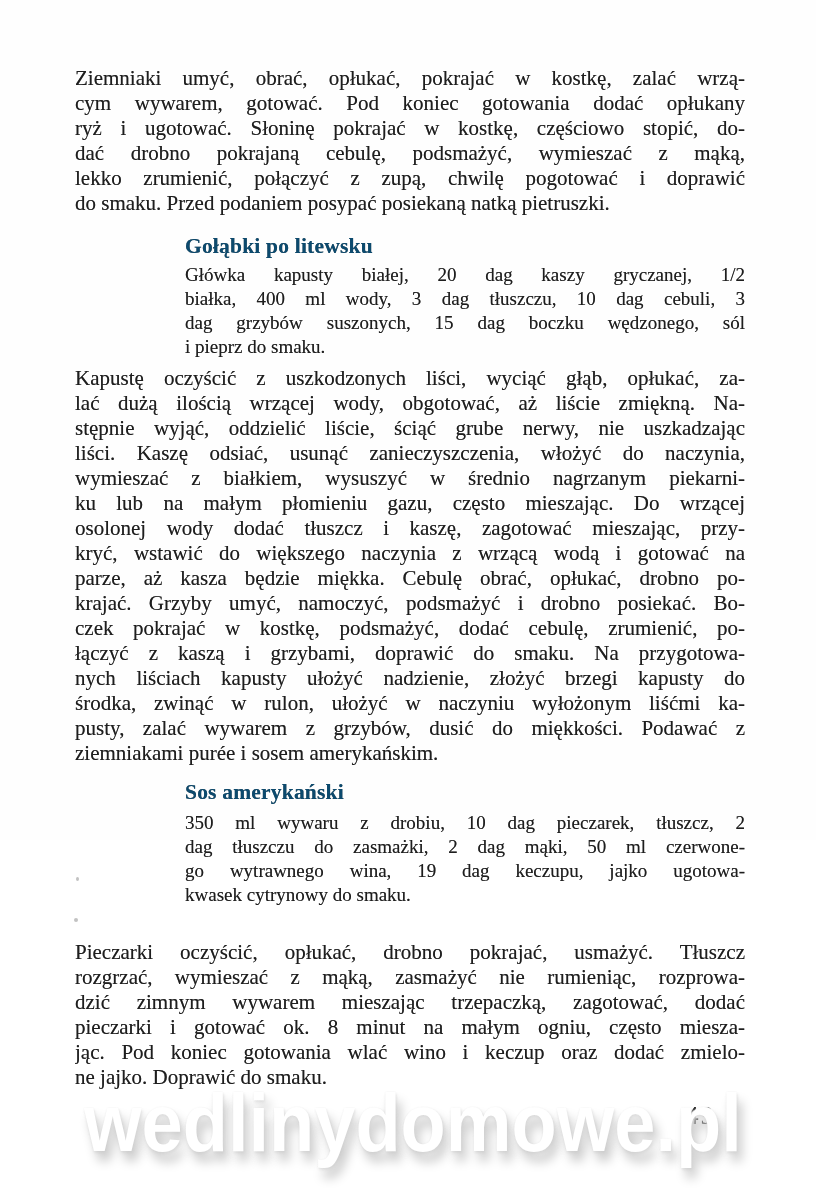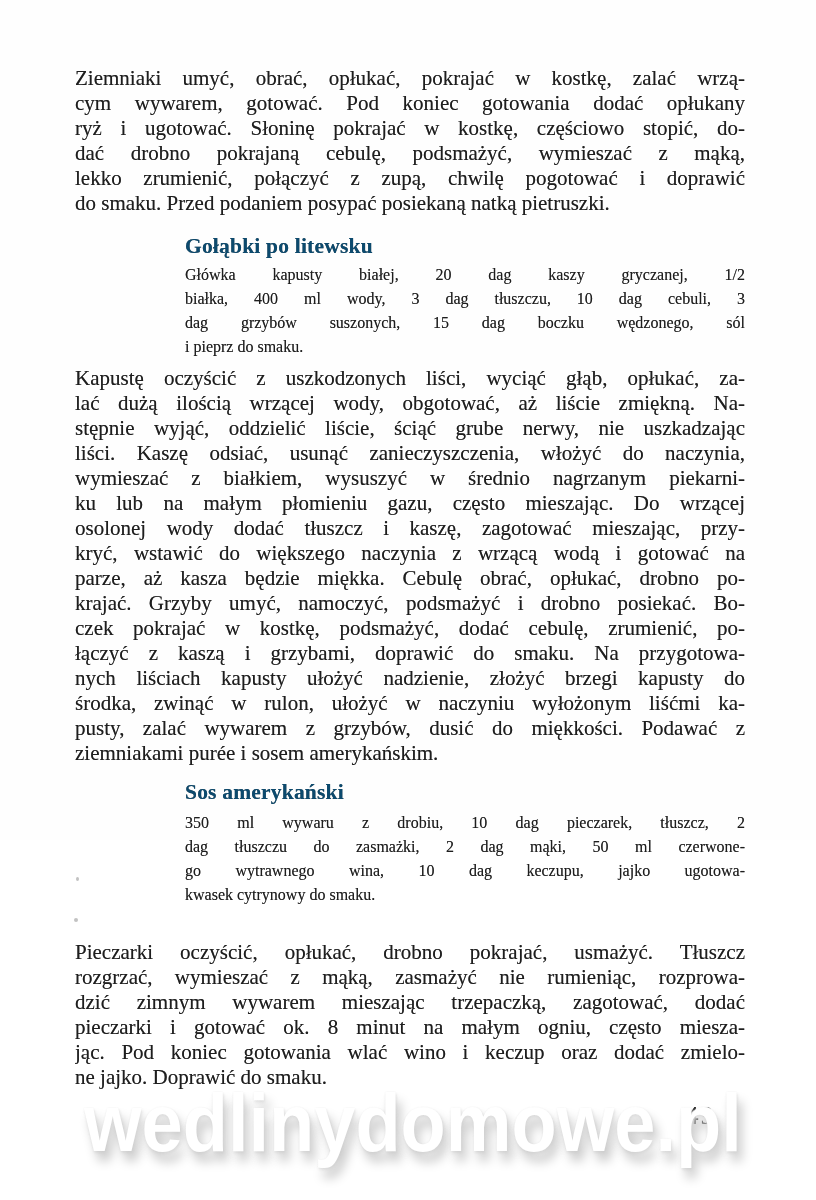--- a/index.html
+++ b/index.html
@@ -19,21 +19,21 @@
   .ing-block  { left: 185px; width: 560px; }
   .line {
     text-align: justify;
     text-align-last: justify;
     white-space: normal;
     overflow: hidden;
     color: #1e1e1e;
     text-shadow: 0 0 0.6px rgba(25,25,25,0.55);
   }
   .body-block .line { font-size: 21px; line-height: 25px; height: 25px; }
-  .ing-block  .line { font-size: 16px; line-height: 24px; height: 24px; }
+  .ing-block  .line { font-size: 19px; line-height: 24px; height: 24px; }
   .block .line:last-child { text-align-last: left; }
   .heading {
     position: absolute;
     left: 185px;
     font-size: 21.5px;
     font-weight: bold;
     color: #0c4a6e;
     text-shadow: 0 0 0.6px rgba(20,20,20,0.6);
     letter-spacing: 0.2px;
   }
@@ -115,21 +115,21 @@
       <div class="line">środka, zwinąć w rulon, ułożyć w naczyniu wyłożonym liśćmi ka-</div>
       <div class="line">pusty, zalać wywarem z grzybów, dusić do miękkości. Podawać z</div>
       <div class="line">ziemniakami purée i sosem amerykańskim.</div>
     </div>
 
   <div class="heading h2pos">Sos amerykański</div>
 
   <div class="block ing-block ing2">
       <div class="line">350 ml wywaru z drobiu, 10 dag pieczarek, tłuszcz, 2</div>
       <div class="line">dag tłuszczu do zasmażki, 2 dag mąki, 50 ml czerwone-</div>
-      <div class="line">go wytrawnego wina, 10 dag keczupu, jajko ugotowa-</div>
+      <div class="line">go wytrawnego wina, 19 dag keczupu, jajko ugotowa-</div>
       <div class="line">kwasek cytrynowy do smaku.</div>
     </div>
 
   <div class="block body-block p3">
       <div class="line">Pieczarki oczyścić, opłukać, drobno pokrajać, usmażyć. Tłuszcz</div>
       <div class="line">rozgrzać, wymieszać z mąką, zasmażyć nie rumieniąc, rozprowa-</div>
       <div class="line">dzić zimnym wywarem mieszając trzepaczką, zagotować, dodać</div>
       <div class="line">pieczarki i gotować ok. 8 minut na małym ogniu, często miesza-</div>
       <div class="line">jąc. Pod koniec gotowania wlać wino i keczup oraz dodać zmielo-</div>
       <div class="line">ne jajko. Doprawić do smaku.</div>

